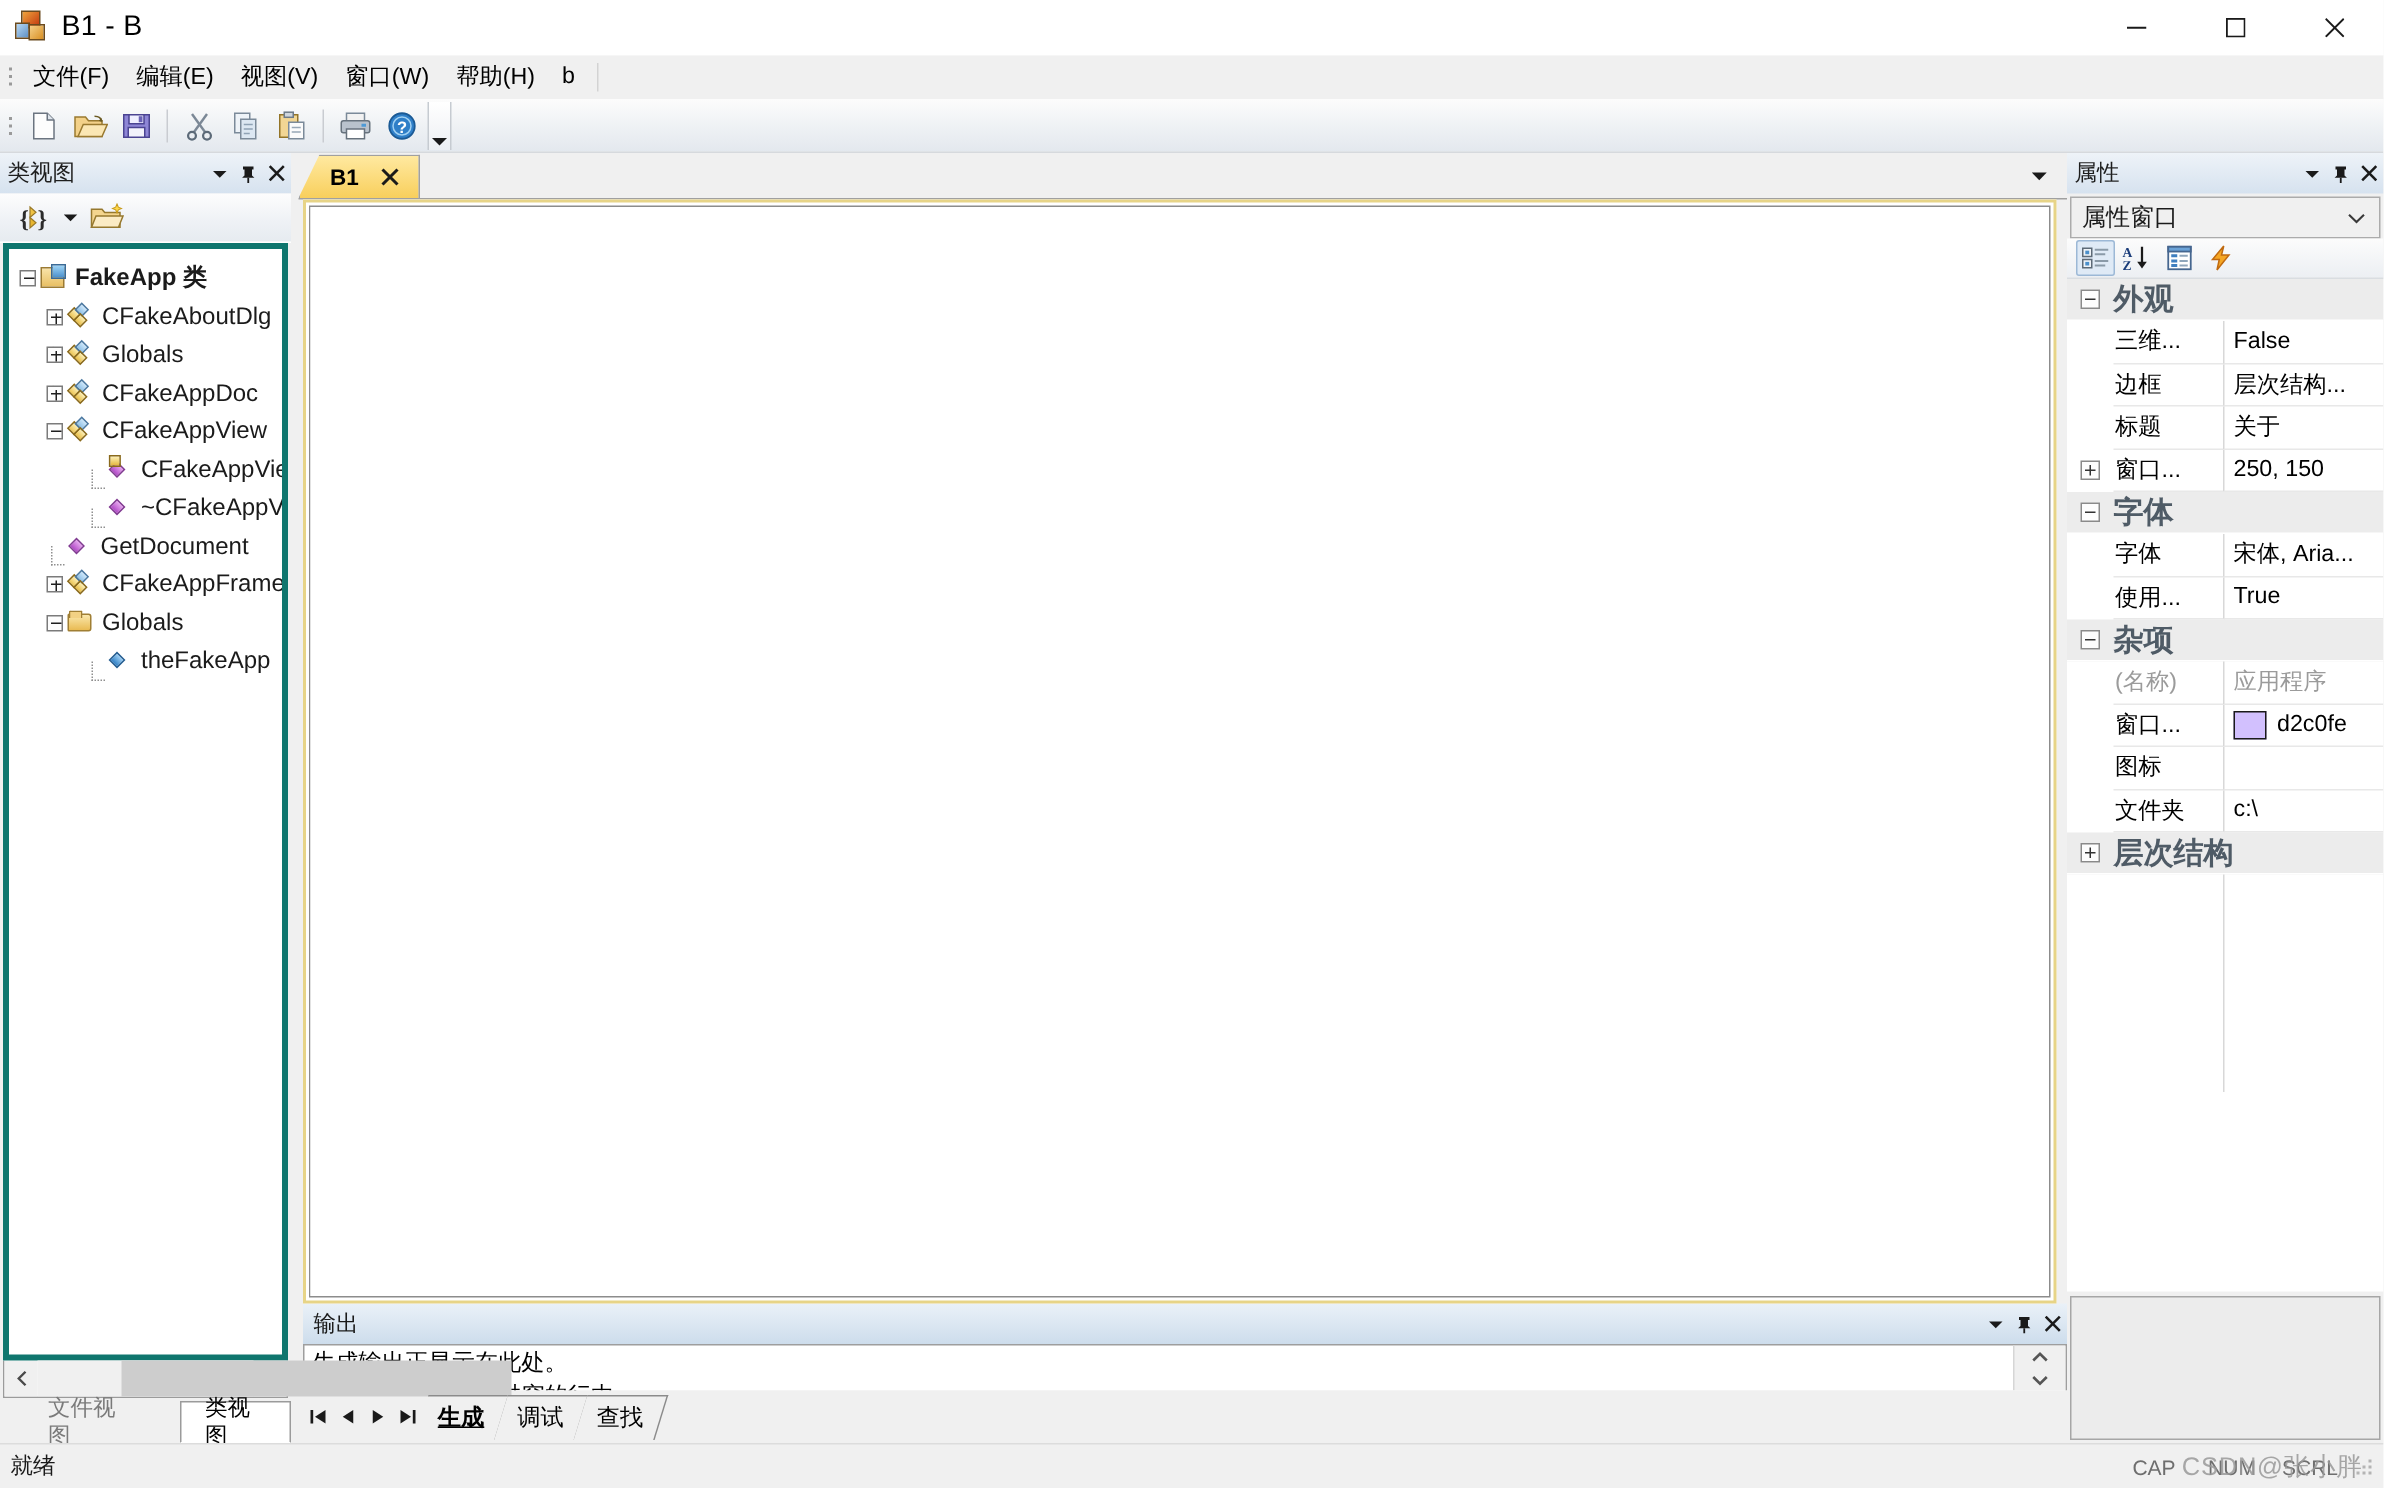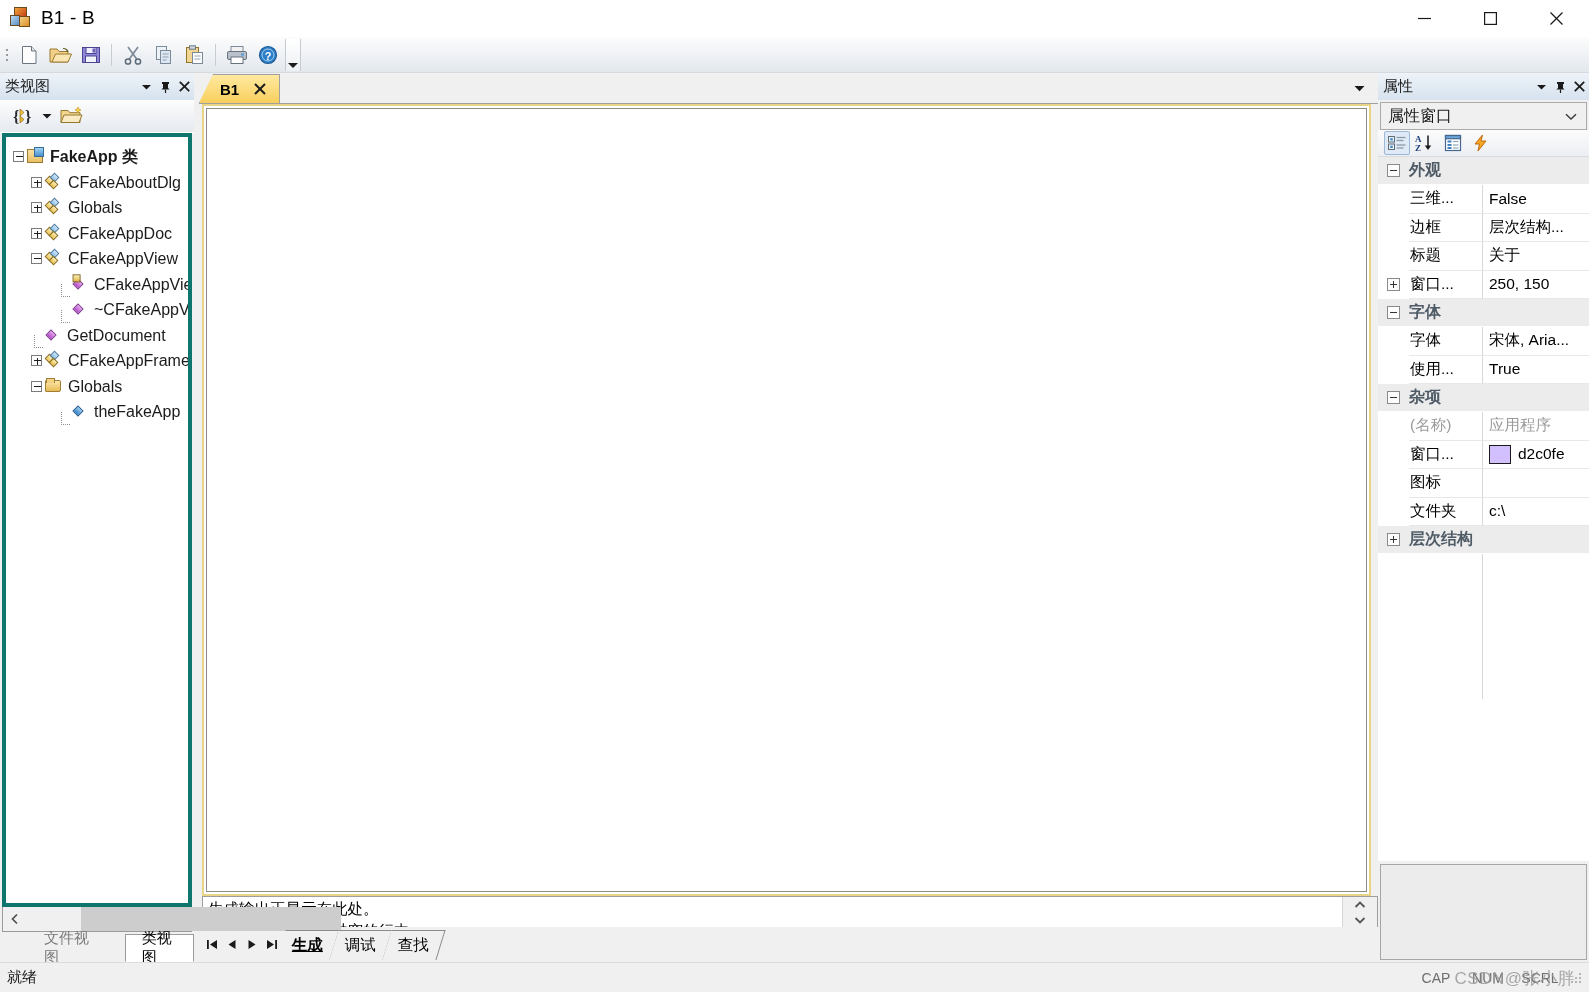--- a/index.html
+++ b/index.html
@@ -181,21 +181,21 @@
     height: 25px; flex: 0 0 25px; margin: 0 2px;
     border: 1px solid #9b9b9b; border-top: none;
     background: #ffffff; display: flex; align-items: stretch;
   }
   .hs-arrow { width: 22px; background: #f0f0f0; display: flex; align-items: center; justify-content: center; cursor: default; }
   .hs-track { flex: 1 1 auto; background: #f0f0f0; position: relative; }
   .hs-thumb { position: absolute; left: 56px; top: 0; bottom: 0; width: 260px; background: #cdcdcd; cursor: default; }
 
   .bottom-tabs {
     height: 30px; flex: 0 0 30px;
-    display: flex; align-items: flex-end; padding-left: 28px; gap: 18px;
+    display: flex; align-items: flex-end; padding-left: 16px; gap: 18px;
     background: #f0f0f0;
   }
   .btab {
     height: 28px; padding: 0 16px;
     display: flex; align-items: center; justify-content: center;
     font-size: 15px; color: #7a7a7a; cursor: default;
     background: #f0f0f0;
   }
   .btab.active {
     background: #ffffff; color: #000;
@@ -300,21 +300,21 @@
     background: linear-gradient(#fcfcfc,#eceff3);
     display: flex; align-items: center; padding-left: 6px; gap: 2px;
     border-bottom: 1px solid #d9dde1;
   }
   .ptool { width: 26px; height: 24px; display: flex; align-items: center; justify-content: center; cursor: default;
     border: 1px solid transparent; border-radius: 2px; }
   .ptool.sel { background: #dfeaf6; border-color: #9cb8d6; }
   .prop-grid { flex: 1 1 auto; background: #ffffff; overflow: hidden; font-size: 15.5px; min-height: 0; }
   .pg-cat {
     height: 28px; display: flex; align-items: center;
-    background: #ececec; color: #4f5b66; font-weight: bold; font-size: 16px;
+    background: #ececec; color: #4f5b66; font-weight: bold; font-size: 20px;
     cursor: default; border-bottom: 1px solid #ffffff;
   }
   .pg-cat .pg-exp { width: 13px; height: 13px; border: 1px solid #8a8a8a; background: #fdfdfd;
     margin: 0 9px 0 9px; position: relative; flex: 0 0 13px; }
   .pg-cat .pg-exp::before { content: ""; position: absolute; left: 2px; top: 5px; width: 7px; height: 1px; background: #333; }
   .pg-cat .pg-exp.plus::after { content: ""; position: absolute; left: 5px; top: 2px; width: 1px; height: 7px; background: #333; }
   .pg-row { height: 28.5px; display: flex; align-items: stretch; cursor: default; }
   .pg-gut { width: 31px; flex: 0 0 31px; display: flex; align-items: center; justify-content: center; }
   .pg-gut .pg-exp { width: 13px; height: 13px; border: 1px solid #8a8a8a; background: #fdfdfd; position: relative; }
   .pg-gut .pg-exp::before { content: ""; position: absolute; left: 2px; top: 5px; width: 7px; height: 1px; background: #333; }
@@ -382,20 +382,34 @@
       </div>
       <div class="win-btn close">
         <svg width="13" height="13" viewBox="0 0 13 13">
           <line x1="0.5" y1="0.5" x2="12.5" y2="12.5" stroke="#1a1a1a" stroke-width="1.2"></line>
           <line x1="12.5" y1="0.5" x2="0.5" y2="12.5" stroke="#1a1a1a" stroke-width="1.2"></line>
           </svg>
       </div>
     </div>
   </div>
 
+  <div class="menubar">
+    <div class="grip">
+        <i></i>
+        <i></i>
+        <i></i>
+      </div>
+    <div class="menu-item">文件(F)</div>
+    <div class="menu-item">编辑(E)</div>
+    <div class="menu-item">视图(V)</div>
+    <div class="menu-item">窗口(W)</div>
+    <div class="menu-item">帮助(H)</div>
+    <div class="menu-item">b</div>
+    <div class="menu-sep-v"></div>
+  </div>
 
   <div class="toolbar">
     <div class="grip">
         <i></i>
         <i></i>
         <i></i>
       </div>
 
     <div class="tool-btn">
       <svg width="22" height="22" viewBox="0 0 22 22">
@@ -706,20 +720,40 @@
         </div>
       </div>
 
       <div class="editor-wrap">
         <div class="editor-inner">
           <div class="editor-surface"></div>
         </div>
       </div>
 
       <div class="outpane">
+        <div class="out-header">
+          <div class="oh-title">输出</div>
+          <div class="pane-btn">
+            <svg width="11" height="8" viewBox="0 0 11 8">
+              <path d="M1 2l4.5 4.5L10 2z" fill="#1a1a1a"></path>
+              </svg>
+          </div>
+          <div class="pane-btn">
+            <svg width="11" height="12" viewBox="0 0 11 12">
+              <path d="M2 1h7v2H8v4l1.6 1.5H1.4L3 7V3H2z" fill="#1a1a1a"></path>
+              <line x1="5.5" y1="8.5" x2="5.5" y2="12" stroke="#1a1a1a" stroke-width="1.2"></line>
+              </svg>
+          </div>
+          <div class="pane-btn">
+            <svg width="11" height="11" viewBox="0 0 11 11">
+              <line x1="0.8" y1="0.8" x2="10.2" y2="10.2" stroke="#1a1a1a" stroke-width="1.7"></line>
+              <line x1="10.2" y1="0.8" x2="0.8" y2="10.2" stroke="#1a1a1a" stroke-width="1.7"></line>
+              </svg>
+          </div>
+        </div>
 
         <div class="out-body">
           <div class="out-text">
             <div>生成输出正显示在此处。</div>
             <div>输出不显示在列宽过窄的行中</div>
           </div>
           <div class="out-scroll">
             <div class="os-arrow">
               <svg width="12" height="8" viewBox="0 0 12 8">
                 <path d="M1.5 6L6 1.6 10.5 6" fill="none" stroke="#555" stroke-width="1.8"></path>

